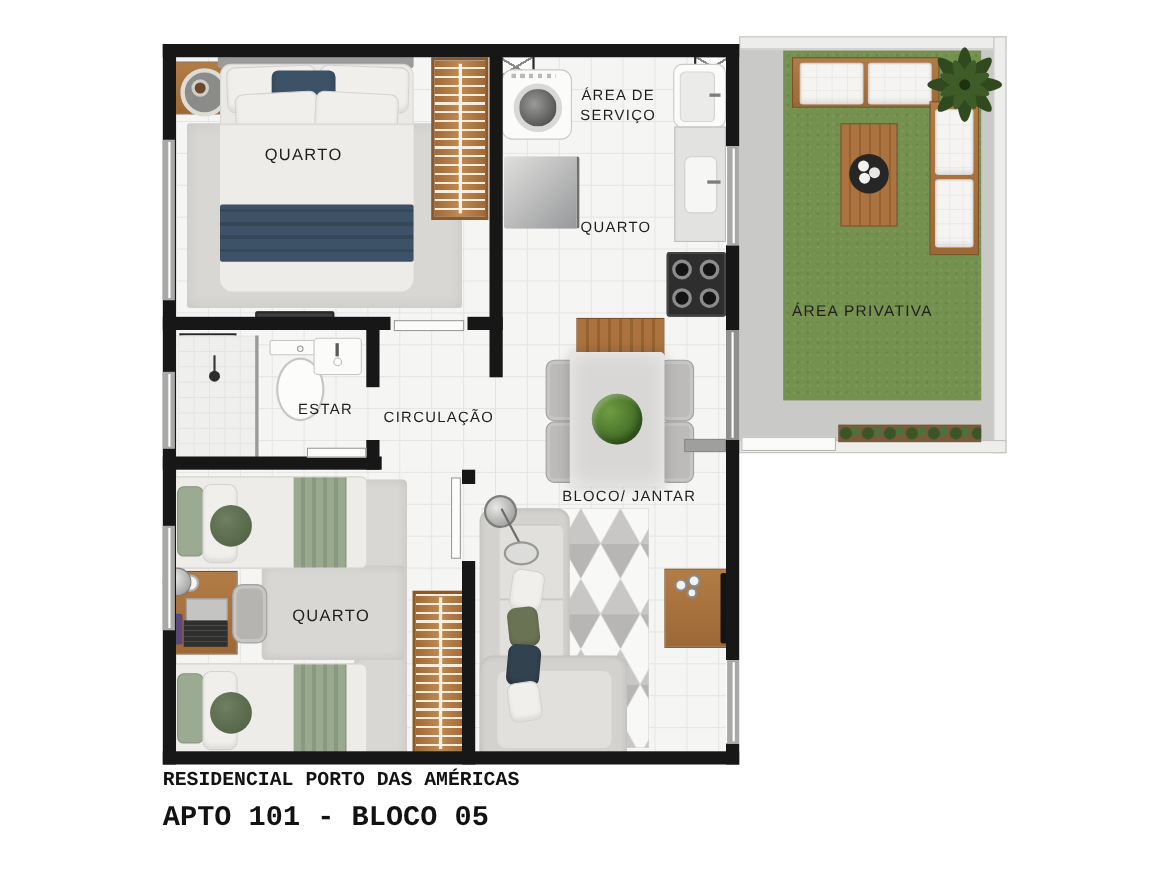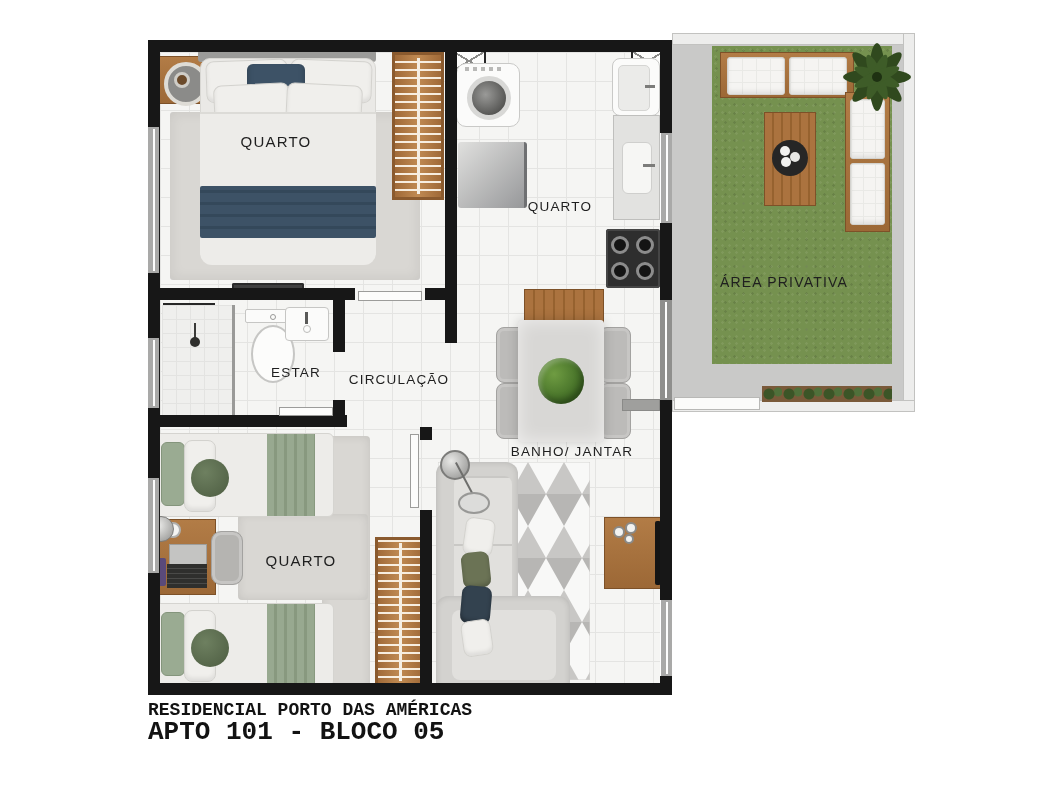--- a/index.html
+++ b/index.html
@@ -38,21 +38,21 @@
   .pillow{position:absolute;background:#f0efec;border:1px solid #d3d2ce;border-radius:8px;
       box-shadow:inset 0 -3px 4px rgba(0,0,0,.08);}
   .chair{position:absolute;background:#bcbbb9;border:1px solid #a3a2a0;border-radius:8px;
       box-shadow:inset 0 0 0 3px #c7c6c4;}
   .circ{border-radius:50%;}
   .burner{position:absolute;width:18px;height:18px;border-radius:50%;
       border:3px solid #8c8c8c;background:#141414;box-sizing:border-box;}
   #title-block{position:absolute;left:148px;top:701px;color:#121212;
       font-family:"Liberation Mono","DejaVu Sans Mono",monospace;font-weight:700;}
   #title-block .t1{font-size:18px;line-height:1.0;}
-  #title-block .t2{font-size:26px;line-height:1.0;}
+  #title-block .t2{font-size:26px;line-height:1.0;margin-top:11px;}
 </style>
 </head>
 <body>
 
 <div id="canvas">
 
   <div class="floor" style="left:160px;top:52px;width:500px;height:631px"></div>
 
   <div class="abs" style="left:672px;top:45px;width:231px;height:355px;background:var(--concrete)"></div>
   <div class="abs" style="left:672px;top:33px;width:243px;height:12px;background:var(--white-wall);border:1px solid #c2c2c0;box-sizing:border-box"></div>
@@ -128,20 +128,21 @@
   <div class="vent" style="left:452px;top:50px;width:30px;height:18px"></div>
   <div class="vent" style="left:631px;top:50px;width:30px;height:18px"></div>
   <div class="abs" style="left:456px;top:63px;width:64px;height:64px;background:#fbfbfa;border:1px solid #c9c9c7;border-radius:10px;box-sizing:border-box">
     <div class="abs circ" style="left:10px;top:12px;width:44px;height:44px;border:5px solid #d8d8d6;background:radial-gradient(circle at 40% 40%,#9a9a98,#3c3c3a);box-sizing:border-box"></div>
     <div class="abs" style="left:8px;top:3px;width:40px;height:4px;background:repeating-linear-gradient(90deg,#b9b9b7 0 4px,transparent 4px 8px)"></div>
   </div>
   <div class="abs" style="left:612px;top:58px;width:48px;height:58px;background:#fbfbfa;border:1px solid #c9c9c7;border-radius:8px;box-sizing:border-box">
     <div class="abs" style="left:5px;top:6px;width:30px;height:44px;background:#ebebe9;border:1px solid #d5d5d3;border-radius:5px"></div>
     <div class="abs" style="right:4px;top:26px;width:10px;height:3px;background:#7c7c7a"></div>
   </div>
+  <div class="room-label wrap" style="left:562px;top:96px">ÁREA DE SERVIÇO</div>
   <div class="abs" style="left:458px;top:142px;width:66px;height:66px;border-radius:3px;
        background:linear-gradient(135deg,#e0e0de,#97989a);border-right:3px solid #6f7072"></div>
   <div class="abs" style="left:613px;top:115px;width:47px;height:105px;background:#e2e2e0;border:1px solid #bfbfbd;box-sizing:border-box">
     <div class="abs" style="left:8px;top:26px;width:28px;height:50px;background:#f6f6f4;border:1px solid #cfcfcd;border-radius:6px"></div>
     <div class="abs" style="right:4px;top:48px;width:12px;height:3px;background:#7c7c7a"></div>
   </div>
   <div class="room-label" style="left:560px;top:206px">QUARTO</div>
   <div class="abs" style="left:606px;top:229px;width:54px;height:59px;background:#2e2e2e;border-radius:3px;box-shadow:inset 0 0 0 2px #454545">
     <div class="burner" style="left:5px;top:7px"></div>
     <div class="burner" style="left:30px;top:7px"></div>
@@ -172,21 +173,21 @@
        background:repeating-linear-gradient(90deg,#ab733f 0 8px,#96622f 8px 10px);border:1px solid #7d5128;box-sizing:border-box"></div>
   <div class="chair" style="left:496px;top:327px;width:30px;height:54px"></div>
   <div class="chair" style="left:599px;top:327px;width:30px;height:54px"></div>
   <div class="chair" style="left:496px;top:383px;width:30px;height:54px"></div>
   <div class="chair" style="left:599px;top:383px;width:30px;height:54px"></div>
   <div class="abs" style="left:518px;top:320px;width:86px;height:122px;background:#d8d7d5;border-radius:4px;
        box-shadow:0 0 12px rgba(0,0,0,.18),inset 0 0 18px rgba(255,255,255,.6)"></div>
   <div class="abs circ" style="left:538px;top:358px;width:46px;height:46px;
        background:radial-gradient(circle at 35% 35%,#6f9c42,#3f6a24 70%);
        box-shadow:inset 3px 3px 4px rgba(255,255,255,.25),inset -3px -4px 6px rgba(0,0,0,.3)"></div>
-  <div class="room-label" style="left:572px;top:451px">BANHO/ JANTAR</div>
+  <div class="room-label" style="left:572px;top:451px">BLOCO/ JANTAR</div>
 
   <svg class="abs" style="left:438px;top:462px" width="152" height="218">
     <defs>
       <pattern id="tripat" width="36" height="64" patternUnits="userSpaceOnUse">
         <rect width="36" height="64" fill="#f8f8f7"></rect>
         <path d="M0 32 L18 0 L36 32 Z" fill="#c8c7c5"></path>
         <path d="M0 32 L36 32 L18 64 Z" fill="#b7b6b4"></path>
       </pattern>
     </defs>
     <rect width="152" height="218" fill="url(#tripat)" stroke="#d4d3d1"></rect>

